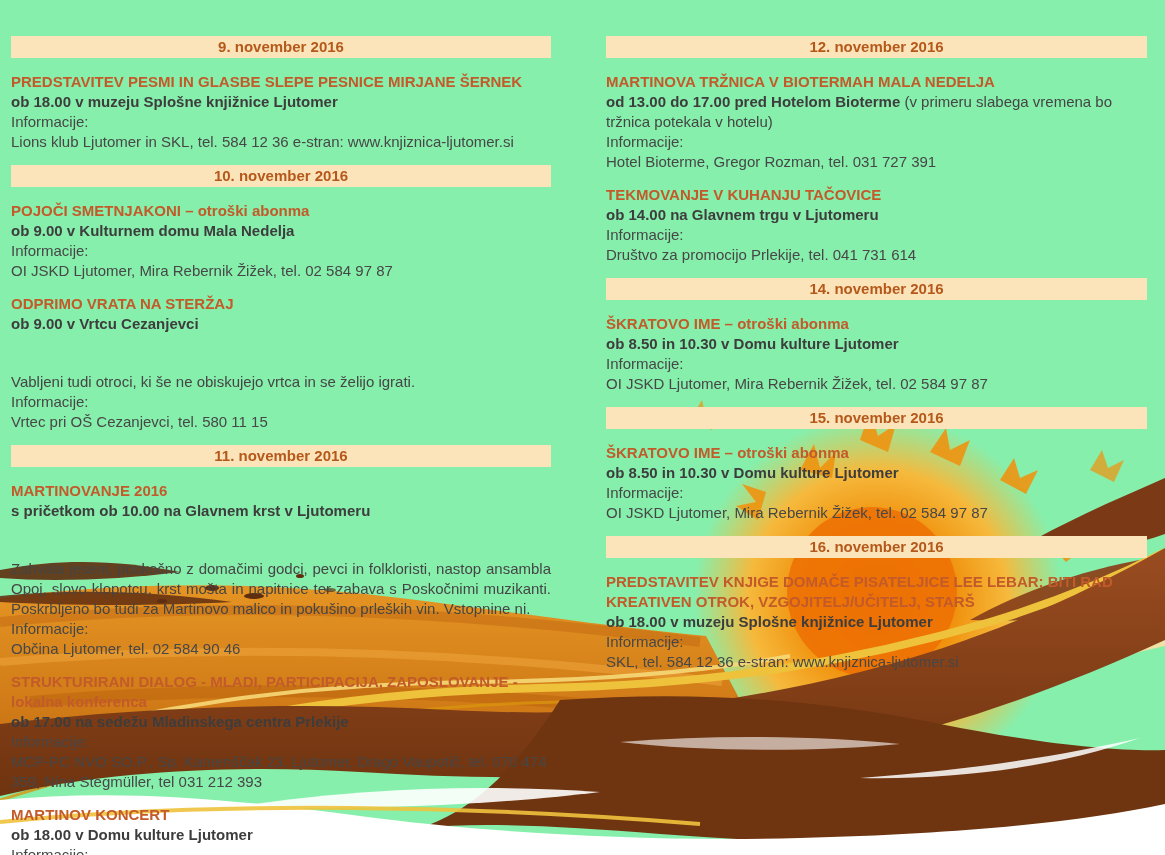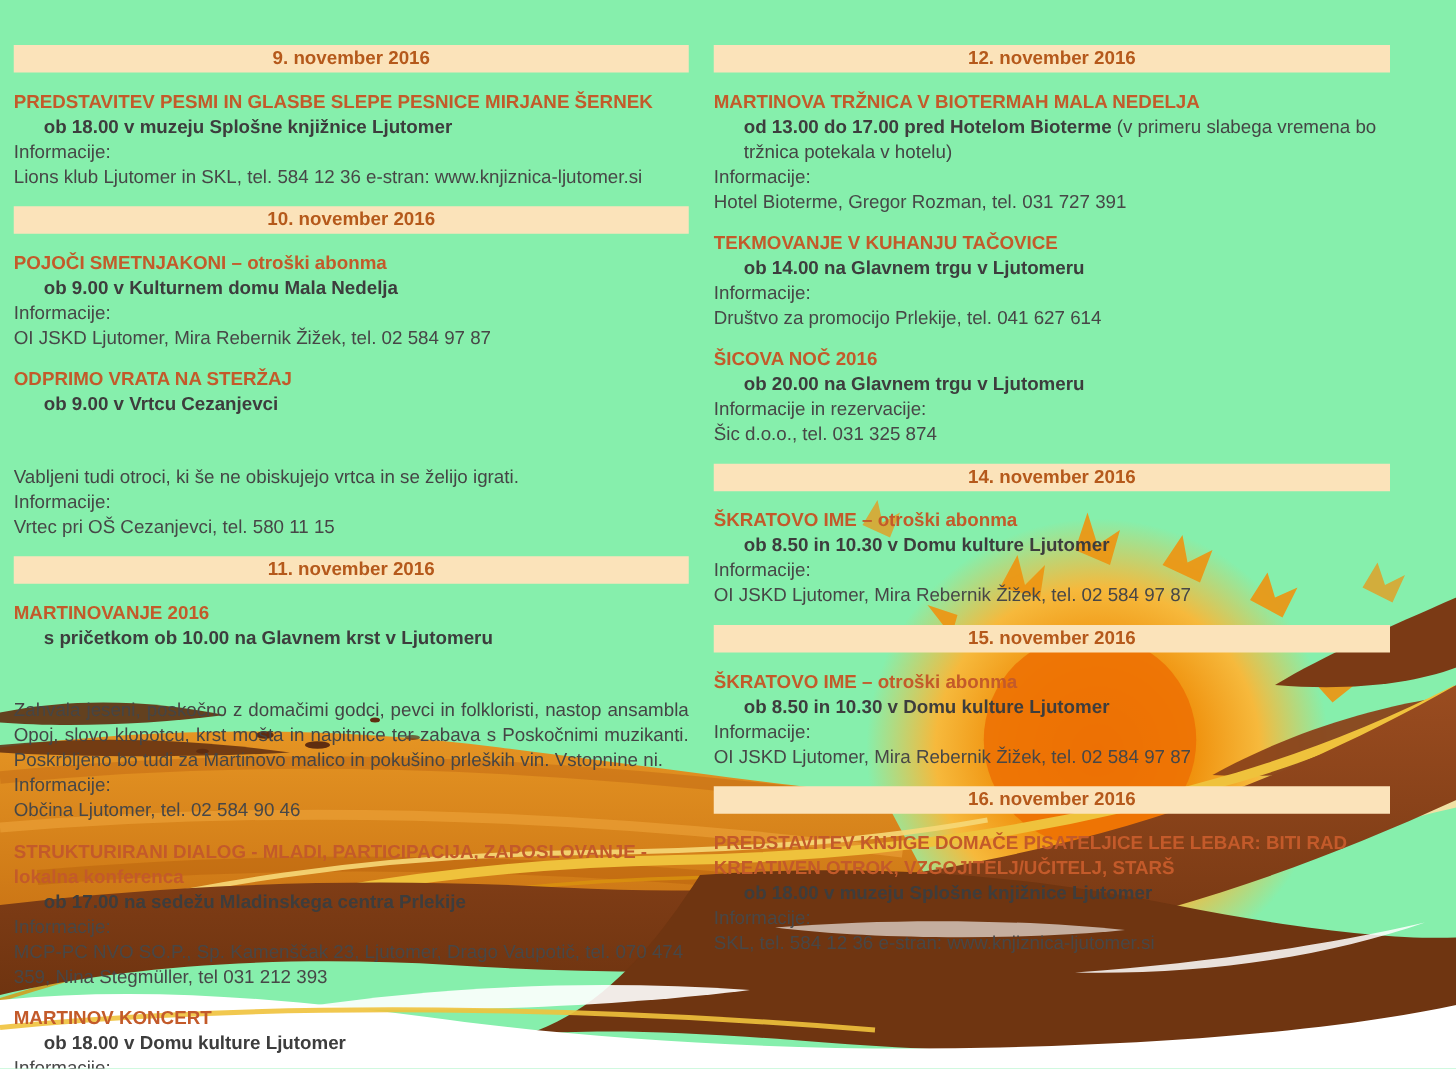--- a/index.html
+++ b/index.html
@@ -8,32 +8,32 @@
     width:1165px;height:855px;
     background:#86efac;
     overflow:hidden;
     font-family:"Liberation Sans", sans-serif;
     font-size:15px;
     color:#404040;
   }
   .artwork{position:absolute;left:0;top:0;width:1165px;height:855px;z-index:0;}
   .col{position:absolute;top:36px;z-index:2;line-height:20px;}
   .col-left{left:11px;width:540px;}
-  .col-right{left:571px;width:541px;}
+  .col-right{left:606px;width:541px;}
   .band{
     background:#FBE3BA;
     color:#B5591B;
     font-weight:bold;
     text-align:center;
     height:22px;line-height:22px;
     margin-bottom:14px;
   }
   .event{margin-bottom:13px;}
   .ev-title{color:#C35A2A;font-weight:bold;}
-  .ev-when{font-weight:bold;color:#3d3d3d;margin-left:24px;}
+  .ev-when{font-weight:bold;color:#3d3d3d;}
   .ev-when .reg{font-weight:normal;color:#454545;}
   .ev-note{color:#454545;margin-top:38px;}
   .ev-note.just{text-align:justify;}
   .ev-info-label,.ev-info{color:#474747;}
 </style>
 </head>
 <body>
 
 <div class="page">
 
@@ -181,29 +181,23 @@
         <span>od 13.00 do 17.00 pred Hotelom Bioterme</span><span class="reg"> (v primeru slabega vremena bo tržnica potekala v hotelu)</span>
       </div>
       <div class="ev-info-label">Informacije:</div>
       <div class="ev-info">Hotel Bioterme, Gregor Rozman, tel. 031 727 391</div>
     </div>
 
     <div class="event">
       <div class="ev-title">TEKMOVANJE V KUHANJU TAČOVICE</div>
       <div class="ev-when">ob 14.00 na Glavnem trgu v Ljutomeru</div>
       <div class="ev-info-label">Informacije:</div>
-      <div class="ev-info">Društvo za promocijo Prlekije, tel. 041 627 614</div>
-    </div>
-
-    <div class="event">
-      <div class="ev-title">ŠICOVA NOČ 2016</div>
-      <div class="ev-when">ob 20.00 na Glavnem trgu v Ljutomeru</div>
-      <div class="ev-info-label">Informacije in rezervacije:</div>
-      <div class="ev-info">Šic d.o.o., tel. 031 325 874</div>
-    </div>
+      <div class="ev-info">Društvo za promocijo Prlekije, tel. 041 731 614</div>
+    </div>
+
 
     <div class="band">14. november 2016</div>
 
     <div class="event">
       <div class="ev-title">ŠKRATOVO IME – otroški abonma</div>
       <div class="ev-when">ob 8.50 in 10.30 v Domu kulture Ljutomer</div>
       <div class="ev-info-label">Informacije:</div>
       <div class="ev-info">OI JSKD Ljutomer, Mira Rebernik Žižek, tel. 02 584 97 87</div>
     </div>
 

